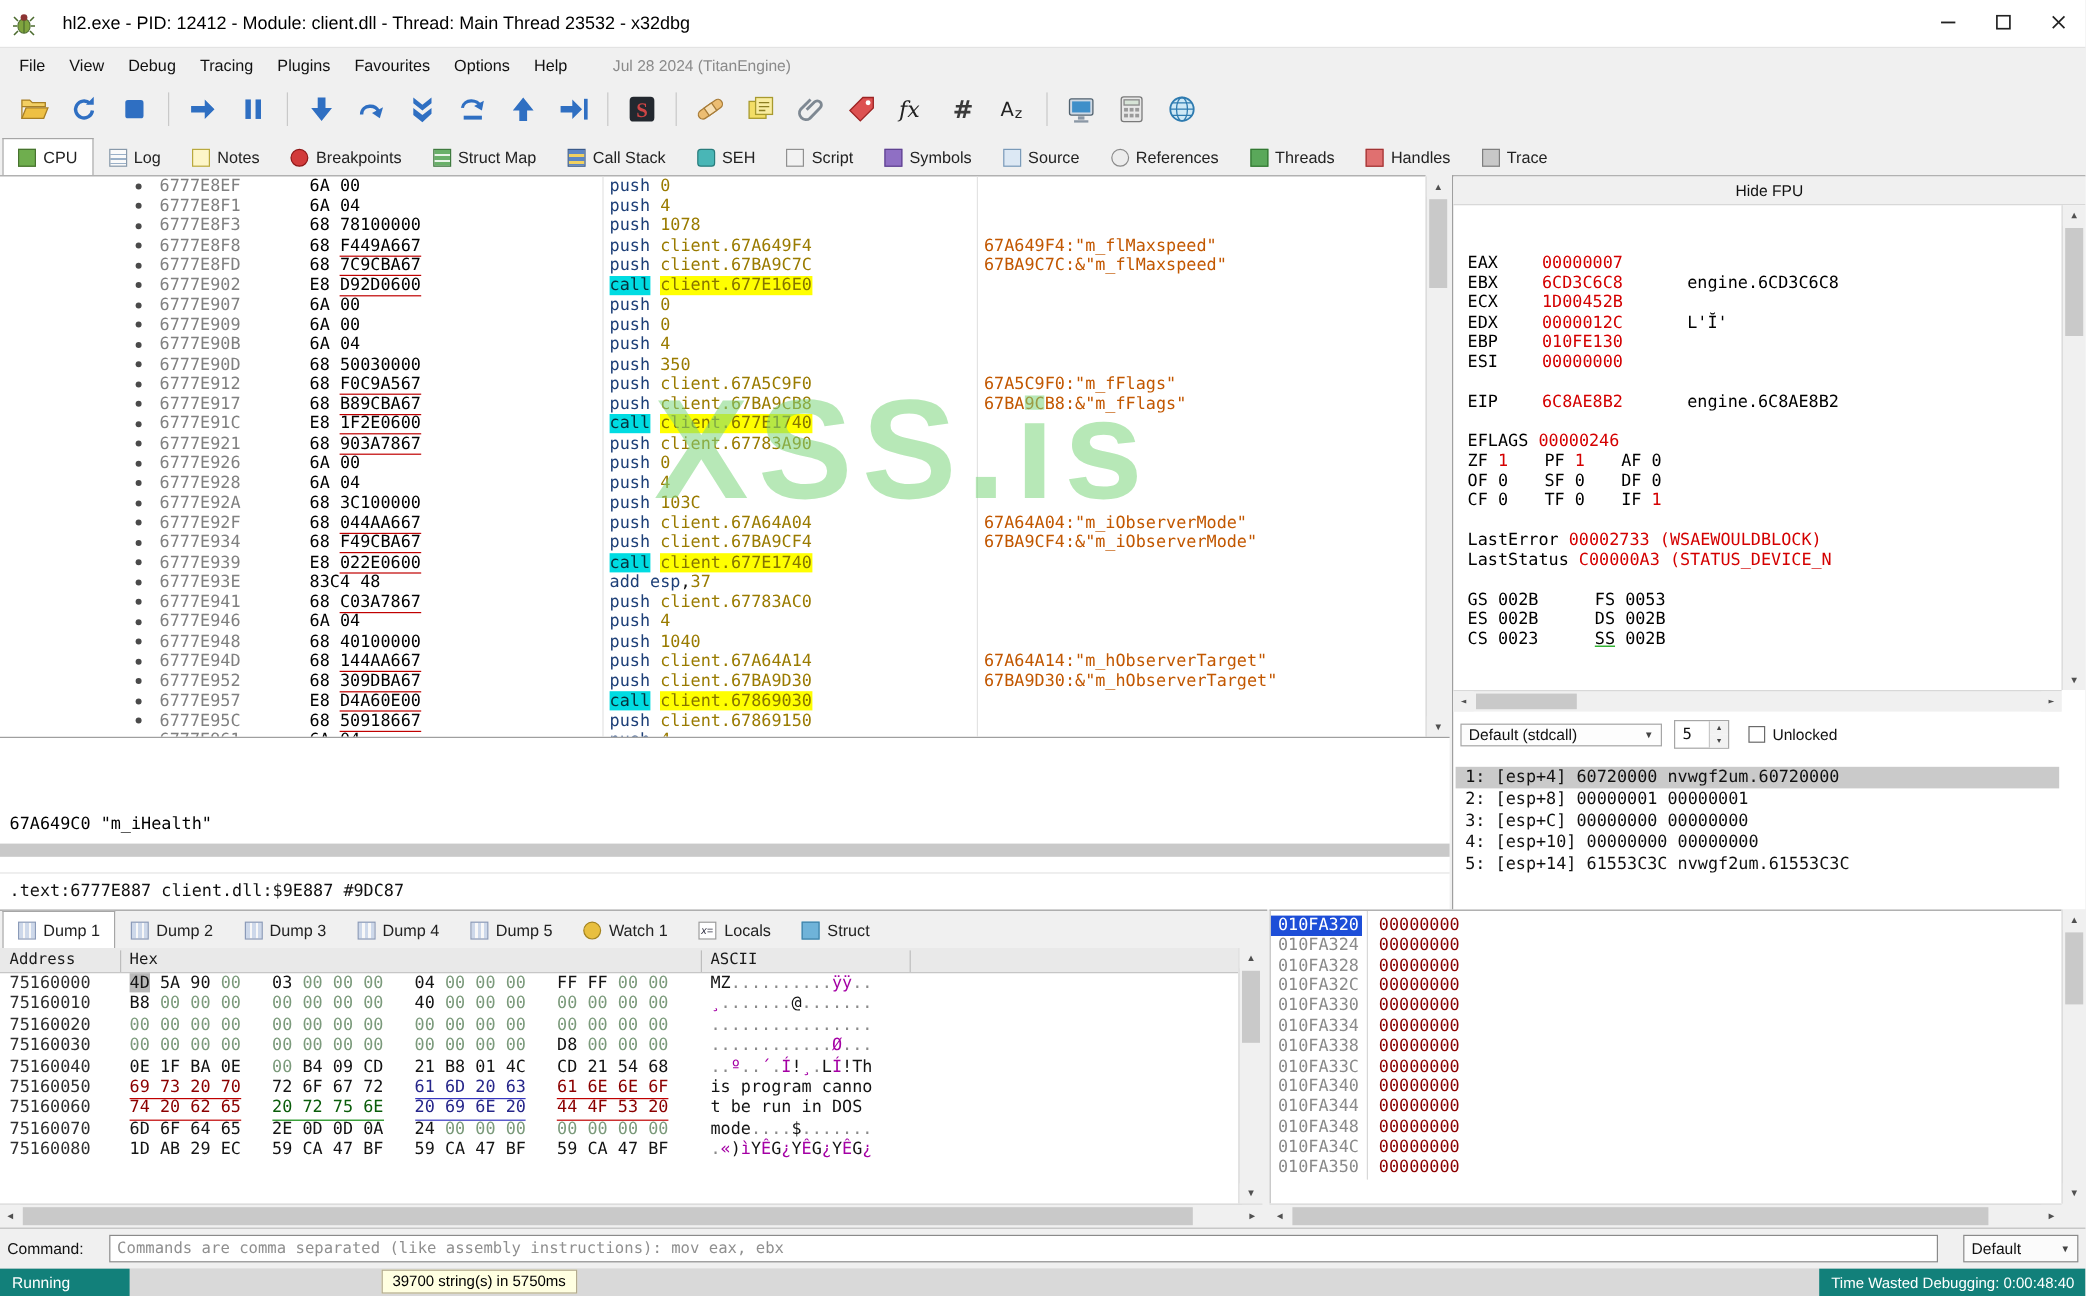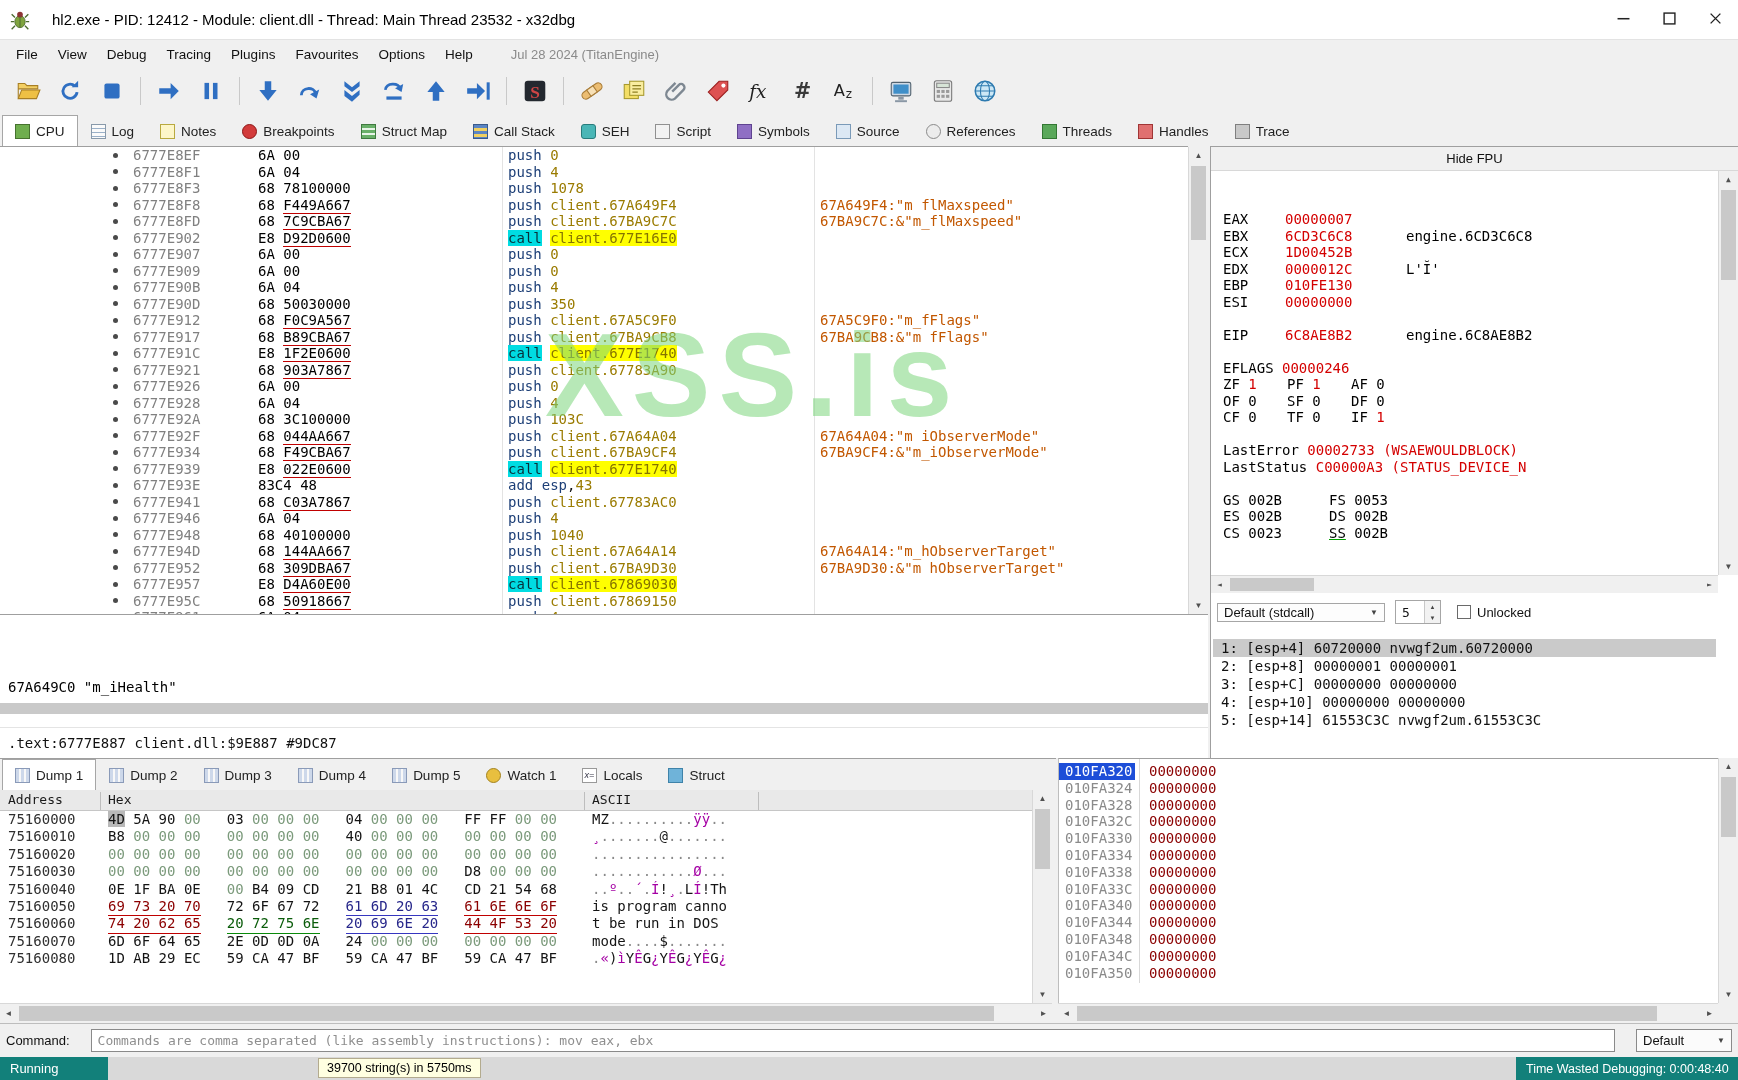--- a/index.html
+++ b/index.html
@@ -463,21 +463,21 @@
       <div class="drow"><span class="dgut"><span class="bpdot"></span></span><span class="daddr">6777E912</span><span class="dbytes">68 <span class="ub">F0C9A567</span></span><span class="dinstr"><span class="mn">push</span><span> </span><span class="mod">client.67A5C9F0</span></span><span class="dcmt">67A5C9F0:"m_fFlags"</span></div>
       <div class="drow"><span class="dgut"><span class="bpdot"></span></span><span class="daddr">6777E917</span><span class="dbytes">68 <span class="ub">B89CBA67</span></span><span class="dinstr"><span class="mn">push</span><span> </span><span class="mod">client.67BA9CB8</span></span><span class="dcmt">67BA9CB8:&amp;"m_fFlags"</span></div>
       <div class="drow"><span class="dgut"><span class="bpdot"></span></span><span class="daddr">6777E91C</span><span class="dbytes">E8 <span class="ub">1F2E0600</span></span><span class="dinstr"><span class="callmn">call</span><span> </span><span class="calltgt">client.677E1740</span></span><span class="dcmt"></span></div>
       <div class="drow"><span class="dgut"><span class="bpdot"></span></span><span class="daddr">6777E921</span><span class="dbytes">68 <span class="ub">903A7867</span></span><span class="dinstr"><span class="mn">push</span><span> </span><span class="mod">client.67783A90</span></span><span class="dcmt"></span></div>
       <div class="drow"><span class="dgut"><span class="bpdot"></span></span><span class="daddr">6777E926</span><span class="dbytes">6A 00</span><span class="dinstr"><span class="mn">push</span><span> </span><span class="imm">0</span></span><span class="dcmt"></span></div>
       <div class="drow"><span class="dgut"><span class="bpdot"></span></span><span class="daddr">6777E928</span><span class="dbytes">6A 04</span><span class="dinstr"><span class="mn">push</span><span> </span><span class="imm">4</span></span><span class="dcmt"></span></div>
       <div class="drow"><span class="dgut"><span class="bpdot"></span></span><span class="daddr">6777E92A</span><span class="dbytes">68 3C100000</span><span class="dinstr"><span class="mn">push</span><span> </span><span class="imm">103C</span></span><span class="dcmt"></span></div>
       <div class="drow"><span class="dgut"><span class="bpdot"></span></span><span class="daddr">6777E92F</span><span class="dbytes">68 <span class="ub">044AA667</span></span><span class="dinstr"><span class="mn">push</span><span> </span><span class="mod">client.67A64A04</span></span><span class="dcmt">67A64A04:"m_iObserverMode"</span></div>
       <div class="drow"><span class="dgut"><span class="bpdot"></span></span><span class="daddr">6777E934</span><span class="dbytes">68 <span class="ub">F49CBA67</span></span><span class="dinstr"><span class="mn">push</span><span> </span><span class="mod">client.67BA9CF4</span></span><span class="dcmt">67BA9CF4:&amp;"m_iObserverMode"</span></div>
       <div class="drow"><span class="dgut"><span class="bpdot"></span></span><span class="daddr">6777E939</span><span class="dbytes">E8 <span class="ub">022E0600</span></span><span class="dinstr"><span class="callmn">call</span><span> </span><span class="calltgt">client.677E1740</span></span><span class="dcmt"></span></div>
-      <div class="drow"><span class="dgut"><span class="bpdot"></span></span><span class="daddr">6777E93E</span><span class="dbytes">83C4 48</span><span class="dinstr"><span class="mn">add</span><span> </span><span class="reg">esp</span><span>,</span><span class="imm">43</span></span><span class="dcmt"></span></div>
+      <div class="drow"><span class="dgut"><span class="bpdot"></span></span><span class="daddr">6777E93E</span><span class="dbytes">83C4 48</span><span class="dinstr"><span class="mn">add</span><span> </span><span class="reg">esp</span><span>,</span><span class="imm">37</span></span><span class="dcmt"></span></div>
       <div class="drow"><span class="dgut"><span class="bpdot"></span></span><span class="daddr">6777E941</span><span class="dbytes">68 <span class="ub">C03A7867</span></span><span class="dinstr"><span class="mn">push</span><span> </span><span class="mod">client.67783AC0</span></span><span class="dcmt"></span></div>
       <div class="drow"><span class="dgut"><span class="bpdot"></span></span><span class="daddr">6777E946</span><span class="dbytes">6A 04</span><span class="dinstr"><span class="mn">push</span><span> </span><span class="imm">4</span></span><span class="dcmt"></span></div>
       <div class="drow"><span class="dgut"><span class="bpdot"></span></span><span class="daddr">6777E948</span><span class="dbytes">68 40100000</span><span class="dinstr"><span class="mn">push</span><span> </span><span class="imm">1040</span></span><span class="dcmt"></span></div>
       <div class="drow"><span class="dgut"><span class="bpdot"></span></span><span class="daddr">6777E94D</span><span class="dbytes">68 <span class="ub">144AA667</span></span><span class="dinstr"><span class="mn">push</span><span> </span><span class="mod">client.67A64A14</span></span><span class="dcmt">67A64A14:"m_hObserverTarget"</span></div>
       <div class="drow"><span class="dgut"><span class="bpdot"></span></span><span class="daddr">6777E952</span><span class="dbytes">68 <span class="ub">309DBA67</span></span><span class="dinstr"><span class="mn">push</span><span> </span><span class="mod">client.67BA9D30</span></span><span class="dcmt">67BA9D30:&amp;"m_hObserverTarget"</span></div>
       <div class="drow"><span class="dgut"><span class="bpdot"></span></span><span class="daddr">6777E957</span><span class="dbytes">E8 <span class="ub">D4A60E00</span></span><span class="dinstr"><span class="callmn">call</span><span> </span><span class="calltgt">client.67869030</span></span><span class="dcmt"></span></div>
       <div class="drow"><span class="dgut"><span class="bpdot"></span></span><span class="daddr">6777E95C</span><span class="dbytes">68 <span class="ub">50918667</span></span><span class="dinstr"><span class="mn">push</span><span> </span><span class="mod">client.67869150</span></span><span class="dcmt"></span></div>
       <div class="drow"><span class="dgut"></span><span class="daddr">6777E961</span><span class="dbytes">6A 04</span><span class="dinstr"><span class="mn">push</span><span> </span><span class="imm">4</span></span><span class="dcmt"></span></div>
     </div>
   <div class="colsep" style="left:502px"></div>

